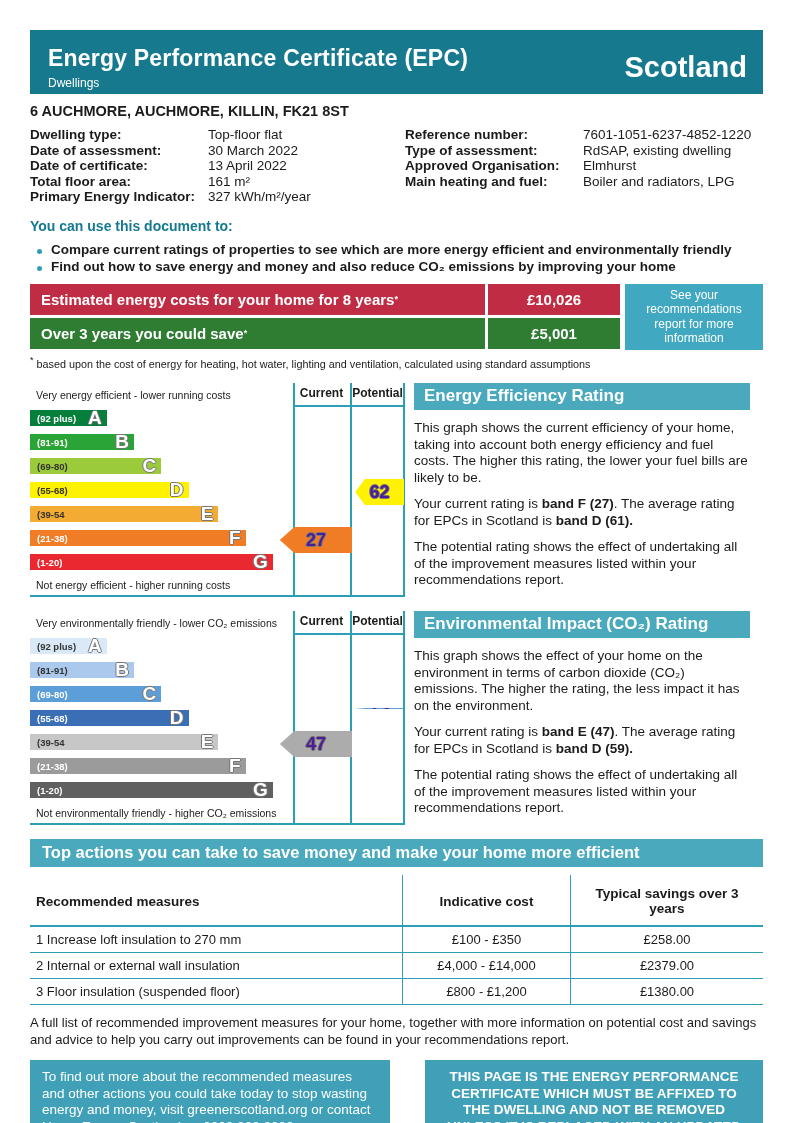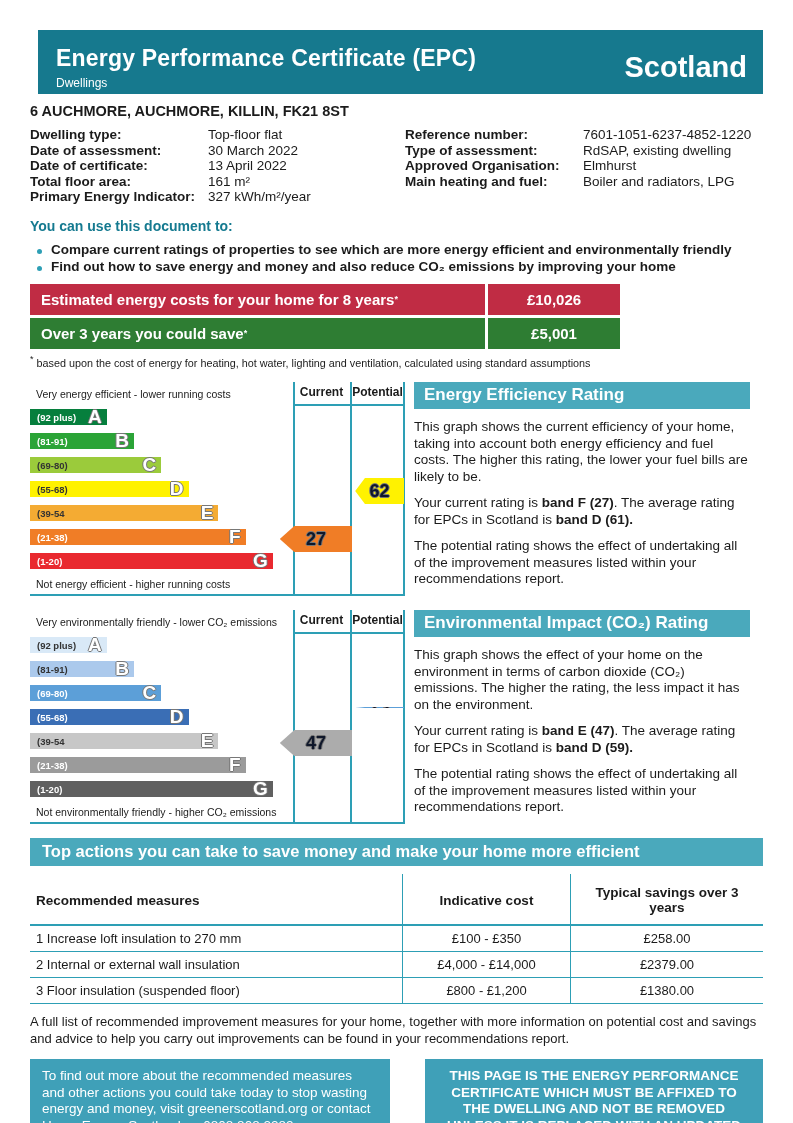--- a/index.html
+++ b/index.html
@@ -1,21 +1,21 @@
 <!DOCTYPE html>
 <html><head>
 <meta charset="utf-8">
 <style>
   * { margin:0; padding:0; box-sizing:border-box; }
   html,body { width:793px; height:1123px; background:#fff; }
   body { font-family:"Liberation Sans", sans-serif; color:#1b1b1b; }
   .page { width:793px; height:1123px; padding:30px 30px 0 30px; overflow:hidden; }
 
   
-  .masthead { background:#16798e; height:64px; display:flex; justify-content:space-between; align-items:center; padding:10px 16px 0 18px;margin-left:8px; }
+  .masthead { background:#16798e; height:64px; display:flex; justify-content:space-between; align-items:center; padding:10px 16px 0 18px; }
   .masthead h1 { color:#fff; font-size:23px; font-weight:bold; letter-spacing:.2px; }
   .masthead .sub { color:#fff; font-size:12px; margin-top:4px; }
   .masthead .region { color:#fff; font-size:29px; font-weight:bold; }
 
   .address { margin-top:9px; font-size:14.5px; font-weight:bold; }
 
   
   .summary { margin-top:8px; display:flex; }
   .sum-col { display:flex; flex-direction:column; }
   .sum-col.left { width:375px; }
@@ -53,21 +53,21 @@
   .band-area { width:263px; height:20px; position:relative; }
   .bar { height:16px; display:flex; align-items:center; position:relative; }
   .range { font-size:9.5px; font-weight:bold; color:#fff; padding-left:7px; white-space:nowrap; }
   .dark .range { color:#333; }
   .letter { position:absolute; right:5px; top:-3px; font-size:19px; font-weight:bold; color:#fff;
             text-shadow:-1px 0 0 #777,1px 0 0 #777,0 -1px 0 #777,0 1px 0 #777; }
   .acell { position:relative; height:24px; }
   .acell.c { width:80px; } .acell.p { width:55px; }
   .arrow { position:absolute; top:-1px; bottom:-1px; left:2px; right:1px; clip-path:polygon(0 50%,20% 0,100% 0,100% 100%,20% 100%);
            display:flex; align-items:center; justify-content:center; 
-           color:#0f172a; font-size:18px; font-weight:bold;
+           color:#4c1d95; font-size:18px; font-weight:bold;
            text-shadow:-1px 0 0 #777,1px 0 0 #777,0 -1px 0 #777,0 1px 0 #777; }
   .caption-bottom { font-size:10.5px; padding:3px 0 2px 6px; width:263px; }
 
   .rating-text { margin-left:9px; width:336px; }
   .sec-head { background:#4aa9bc; color:#fff; font-weight:bold; font-size:17px; padding:3px 10px 4px 10px; }
   .rating-text p { font-size:13.5px; line-height:16.5px; margin-top:10px; }
 
   
   .banner { margin-top:14px; background:#4aa9bc; color:#fff; font-weight:bold; font-size:16.5px; padding:4px 12px 5px 12px; }
   .ta-table { margin-top:8px; display:grid; grid-template-columns:372px 168px 193px; }
@@ -162,20 +162,21 @@
         <div class="cost-value" style="background-color: rgb(192, 44, 68);">£10,026</div>
       </div>
       <div class="cost-row">
         <div class="cost-label" style="background-color: rgb(46, 125, 51);">
             <span>Over 3 years you could save</span>
             <sup>*</sup>
           </div>
         <div class="cost-value" style="background-color: rgb(46, 125, 51);">£5,001</div>
       </div>
     </div>
+    <div class="note-box">See your recommendations report for more information</div>
   </div>
   <div class="footnote"><sup>*</sup><span> based upon the cost of energy for heating, hot water, lighting and ventilation, calculated using standard assumptions</span></div>
 
   <div class="rating-block">
     <div class="chart">
       <div class="vline v1"></div>
       <div class="vline v2"></div>
       <div class="vline v3"></div>
       <div class="chead">
         <div class="caption-top">Very energy efficient - lower running costs</div>

